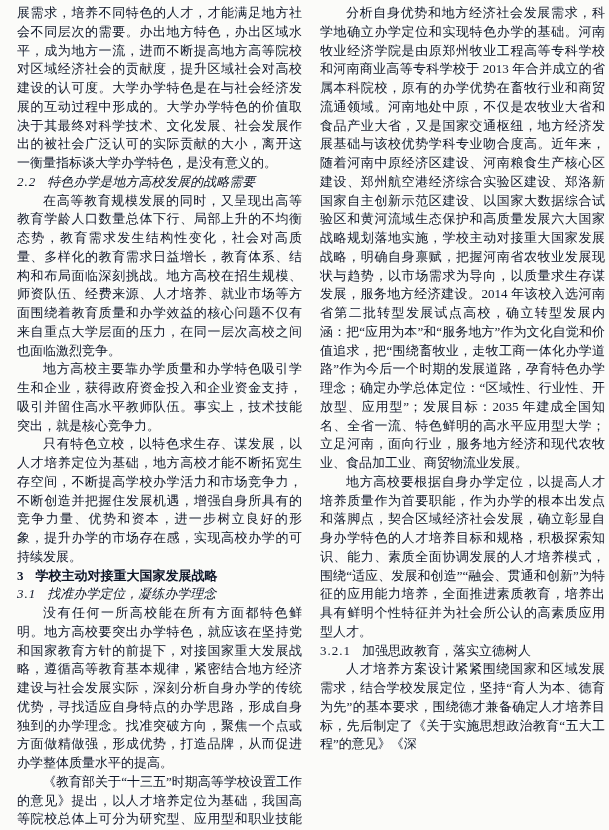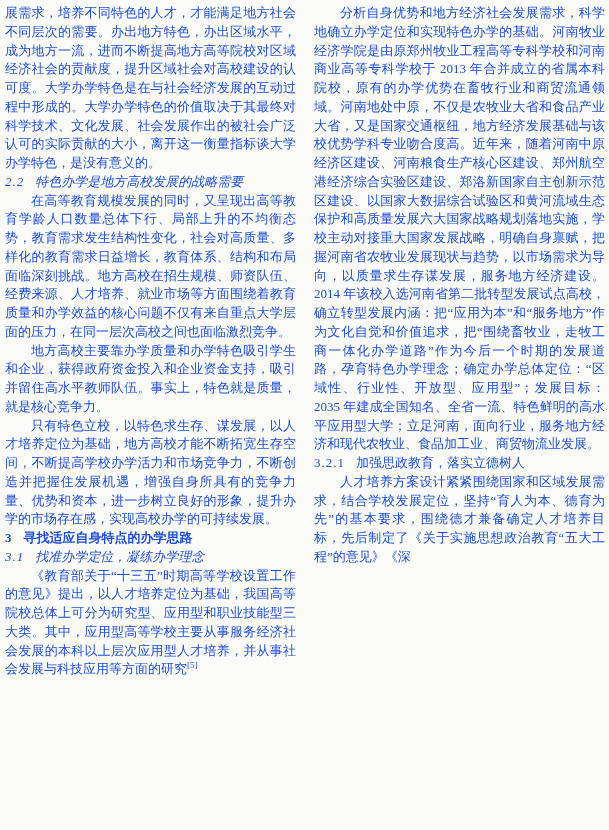--- a/index.html
+++ b/index.html
@@ -6,27 +6,27 @@
     margin: 0;
     padding: 0;
     background: #f6f6f3;
   }
   .page {
     position: relative;
     width: 609px;
     height: 830px;
     box-sizing: border-box;
     background: #fbfbf9;
-    color: #1d4ed8;
+    color: #0f172a;
     font-family: "Liberation Serif", "DejaVu Serif", serif;
     font-size: 13px;
     line-height: 18.75px;
     display: flex;
     gap: 18px;
-    padding: 4px 4px 0 5px;
+    padding: 4px 4px 0 17px;
     overflow: hidden;
   }
   .col {
     width: 291px;
     text-align: justify;
     text-justify: inter-character;
   }
   .col p, .col .h {
     margin: 0;
     padding: 0;
@@ -43,24 +43,26 @@
   }
 </style>
 </head>
 <body>
 
 <div class="page">
   <div class="col">
       <p class="">展需求，培养不同特色的人才，才能满足地方社会不同层次的需要。办出地方特色，办出区域水平，成为地方一流，进而不断提高地方高等院校对区域经济社会的贡献度，提升区域社会对高校建设的认可度。大学办学特色是在与社会经济发展的互动过程中形成的。大学办学特色的价值取决于其最终对科学技术、文化发展、社会发展作出的被社会广泛认可的实际贡献的大小，离开这一衡量指标谈大学办学特色，是没有意义的。</p>
       <div class="h h2"><span class="num">2.2</span><span>特色办学是地方高校发展的战略需要</span></div>
       <p class="indent">在高等教育规模发展的同时，又呈现出高等教育学龄人口数量总体下行、局部上升的不均衡态势，教育需求发生结构性变化，社会对高质量、多样化的教育需求日益增长，教育体系、结构和布局面临深刻挑战。地方高校在招生规模、师资队伍、经费来源、人才培养、就业市场等方面围绕着教育质量和办学效益的核心问题不仅有来自重点大学层面的压力，在同一层次高校之间也面临激烈竞争。</p>
-      <p class="indent">地方高校主要靠办学质量和办学特色吸引学生和企业，获得政府资金投入和企业资金支持，吸引并留住高水平教师队伍。事实上，特色就是质量，就是核心竞争力。</p>
+      <p class="indent">地方高校主要靠办学质量和办学特色吸引学生和企业，获得政府资金投入和企业资金支持，吸引并留住高水平教师队伍。事实上，技术技能突出，就是核心竞争力。</p>
       <p class="indent">只有特色立校，以特色求生存、谋发展，以人才培养定位为基础，地方高校才能不断拓宽生存空间，不断提高学校办学活力和市场竞争力，不断创造并把握住发展机遇，增强自身所具有的竞争力量、优势和资本，进一步树立良好的形象，提升办学的市场存在感，实现高校办学的可持续发展。</p>
-      <div class="h h1"><span class="num">3</span><span>寻找适应自身特点的办学思路</span></div>
+      <div class="h h1"><span class="num">3</span><span>学校主动对接重大国家发展战略</span></div>
       <div class="h h2"><span class="num">3.1</span><span>找准办学定位，凝练办学理念</span></div>
+      <p class="indent">没有任何一所高校能在所有方面都特色鲜明。地方高校要突出办学特色，就应该在坚持党和国家教育方针的前提下，对接国家重大发展战略，遵循高等教育基本规律，紧密结合地方经济建设与社会发展实际，深刻分析自身办学的传统优势，寻找适应自身特点的办学思路，形成自身独到的办学理念。找准突破方向，聚焦一个点或方面做精做强，形成优势，打造品牌，从而促进办学整体质量水平的提高。</p>
       <p class="indent"><span>《教育部关于“十三五”时期高等学校设置工作的意见》提出，以人才培养定位为基础，我国高等院校总体上可分为研究型、应用型和职业技能型三大类。其中，应用型高等学校主要从事服务经济社会发展的本科以上层次应用型人才培养，并从事社会发展与科技应用等方面的研究</span><sup class="cite">[5]</sup></p>
     </div>
   <div class="col">
       <p class="indent">分析自身优势和地方经济社会发展需求，科学地确立办学定位和实现特色办学的基础。河南牧业经济学院是由原郑州牧业工程高等专科学校和河南商业高等专科学校于 2013 年合并成立的省属本科院校，原有的办学优势在畜牧行业和商贸流通领域。河南地处中原，不仅是农牧业大省和食品产业大省，又是国家交通枢纽，地方经济发展基础与该校优势学科专业吻合度高。近年来，随着河南中原经济区建设、河南粮食生产核心区建设、郑州航空港经济综合实验区建设、郑洛新国家自主创新示范区建设、以国家大数据综合试验区和黄河流域生态保护和高质量发展六大国家战略规划落地实施，学校主动对接重大国家发展战略，明确自身禀赋，把握河南省农牧业发展现状与趋势，以市场需求为导向，以质量求生存谋发展，服务地方经济建设。2014 年该校入选河南省第二批转型发展试点高校，确立转型发展内涵：把“应用为本”和“服务地方”作为文化自觉和价值追求，把“围绕畜牧业，走牧工商一体化办学道路”作为今后一个时期的发展道路，孕育特色办学理念；确定办学总体定位：“区域性、行业性、开放型、应用型”；发展目标：2035 年建成全国知名、全省一流、特色鲜明的高水平应用型大学；立足河南，面向行业，服务地方经济和现代农牧业、食品加工业、商贸物流业发展。</p>
+      <p class="indent">地方高校要根据自身办学定位，以提高人才培养质量作为首要职能，作为办学的根本出发点和落脚点，契合区域经济社会发展，确立彰显自身办学特色的人才培养目标和规格，积极探索知识、能力、素质全面协调发展的人才培养模式，围绕“适应、发展和创造”“融会、贯通和创新”为特征的应用能力培养，全面推进素质教育，培养出具有鲜明个性特征并为社会所公认的高素质应用型人才。</p>
       <div class="h h3"><span class="num">3.2.1</span><span>加强思政教育，落实立德树人</span></div>
       <p class="indent">人才培养方案设计紧紧围绕国家和区域发展需求，结合学校发展定位，坚持“育人为本、德育为先”的基本要求，围绕德才兼备确定人才培养目标，先后制定了《关于实施思想政治教育“五大工程”的意见》《深</p>
     </div>
 </div>
 
 </body></html>

